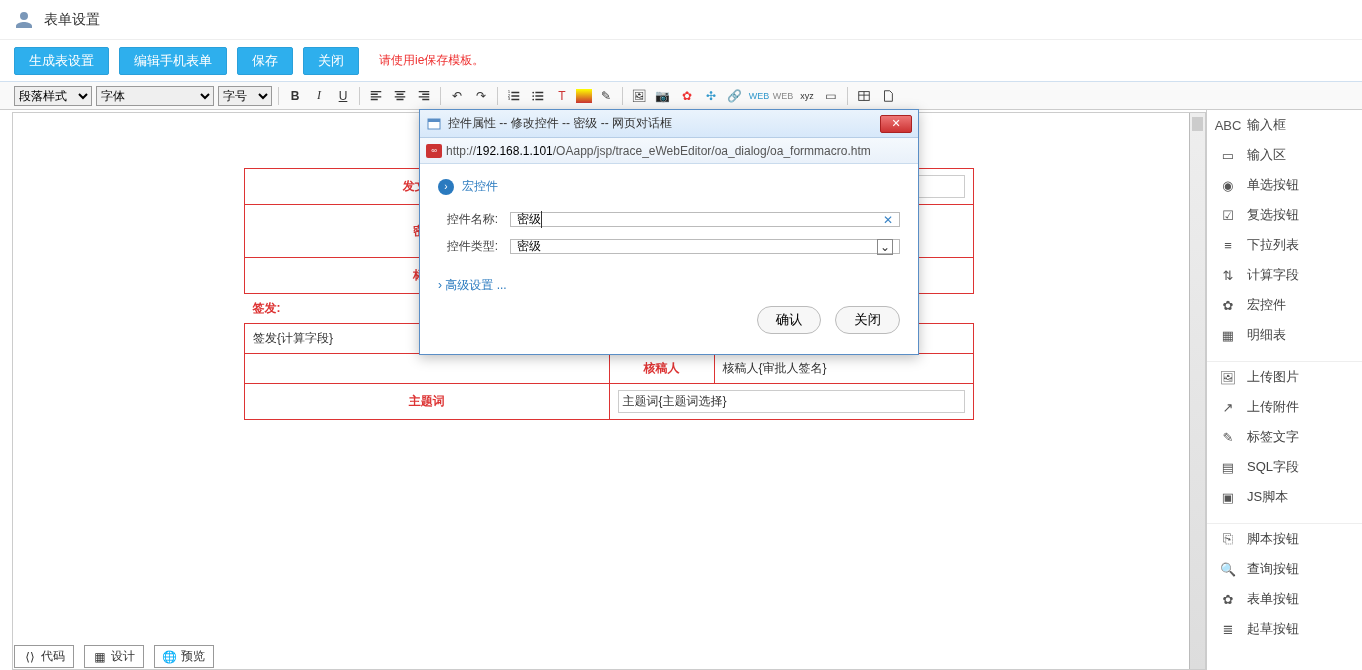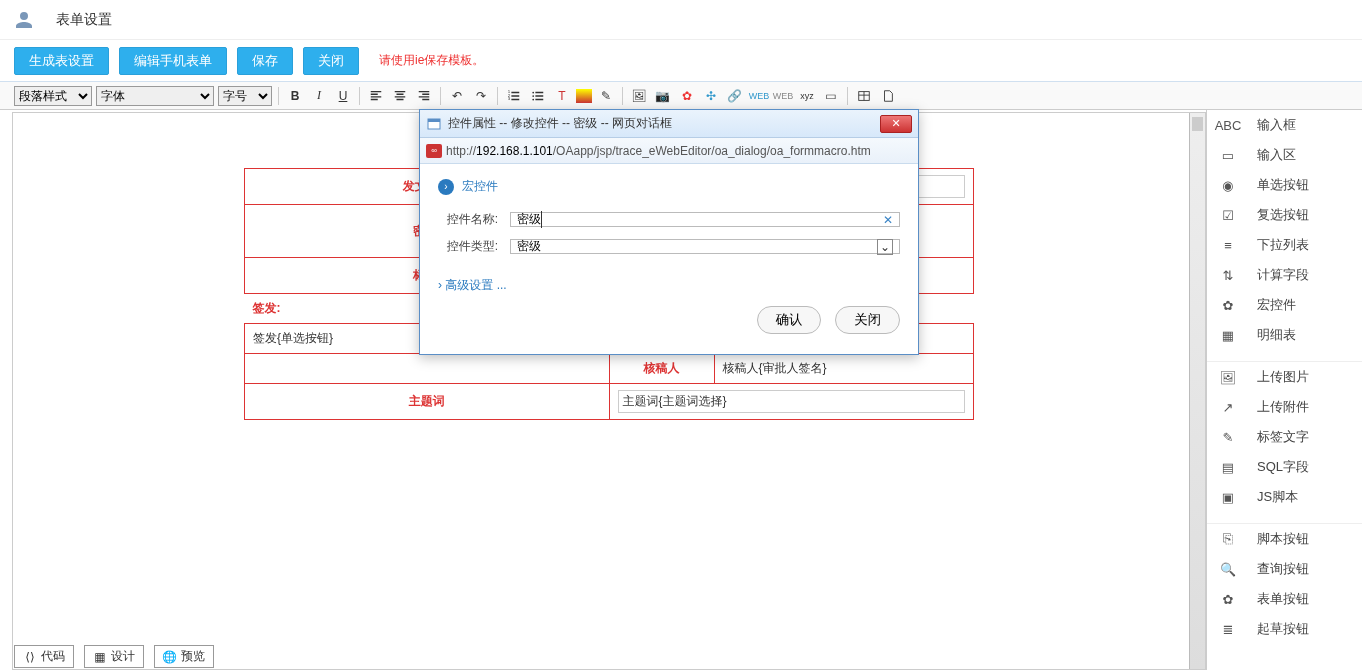--- a/index.html
+++ b/index.html
@@ -1,19 +1,19 @@
 <!DOCTYPE html>
 <html><head>
 <meta charset="utf-8">
 <style>
 * { box-sizing: border-box; margin: 0; padding: 0; }
 body { font-family: "Microsoft YaHei", Arial, sans-serif; font-size: 12px; background: #fff; color: #333; width: 1362px; height: 670px; overflow: hidden; position: relative; }
 
 
-.header { height: 40px; display: flex; align-items: center; padding: 0 12px; gap: 20px; border-bottom: 1px solid #eee; }
+.header { height: 40px; display: flex; align-items: center; padding: 0 12px; gap: 8px; border-bottom: 1px solid #eee; }
 .header-icon { width: 24px; height: 24px; display: flex; align-items: center; justify-content: center; }
 .header-title { font-size: 14px; color: #333; }
 
 
 .toolbar { display: flex; align-items: center; padding: 8px 14px; gap: 10px; border-bottom: 1px solid #d0e0f0; height: 42px; }
 .btn-primary { background: #2eafed; color: #fff; border: 1px solid #2aa0da; padding: 4px 14px; border-radius: 2px; cursor: pointer; font-size: 13px; }
 .warning-text { color: #e33; margin-left: 10px; }
 
 
 .editor-toolbar { display: flex; align-items: center; padding: 3px 14px; gap: 4px; border-bottom: 1px solid #ccc; height: 28px; background: #f9f9f9; }
@@ -40,21 +40,21 @@
 
 
 .view-tabs { position: absolute; bottom: 2px; left: 14px; display: flex; gap: 10px; }
 .view-tab { border: 1px solid #999; padding: 2px 8px; background: #fff; display: flex; align-items: center; gap: 4px; cursor: pointer; font-size: 12px; }
 .vt-icon { width: 14px; height: 14px; display: inline-flex; align-items: center; justify-content: center; }
 
 
 .sidebar { width: 156px; border-left: 1px solid #ccc; background: #fff; display: flex; flex-direction: column; }
 .sidebar-header { text-align: center; padding: 10px 0; border-bottom: 1px solid #eee; font-size: 13px; }
 .sidebar-list { list-style: none; }
-.sidebar-list li { display: flex; align-items: center; gap: 20px; padding: 6px 12px; cursor: pointer; font-size: 13px; color: #444; }
+.sidebar-list li { display: flex; align-items: center; gap: 10px; padding: 6px 12px; cursor: pointer; font-size: 13px; color: #444; }
 .sidebar-sep { height: 12px; border-bottom: 1px solid #eee; }
 .sb-icon { width: 18px; height: 18px; display: inline-flex; align-items: center; justify-content: center; color: #555; }
 
 
 .dialog { position: absolute; left: 419px; top: 109px; width: 500px; border: 1px solid #5a8ec6; background: #fff; box-shadow: 0 3px 12px rgba(0,0,0,.25); }
 .dialog-titlebar { height: 28px; background: linear-gradient(#eaf3fc, #d7e8fa); display: flex; align-items: center; padding: 0 6px; gap: 6px; border-bottom: 1px solid #b6cde6; }
 .dialog-titlebar .win-icon { width: 16px; height: 16px; }
 .dialog-title { flex: 1; font-size: 12px; color: #333; }
 .close-x { background: linear-gradient(#e77, #c33); color: #fff; width: 32px; height: 18px; border: 1px solid #a22; border-radius: 2px; display: flex; align-items: center; justify-content: center; cursor: pointer; font-size: 11px; }
 .dialog-urlbar { height: 26px; background: linear-gradient(#f5f9fd,#e9f1fa); display: flex; align-items: center; padding: 0 6px; gap: 4px; border-bottom: 1px solid #c9dbed; }
@@ -182,21 +182,21 @@
         <td class="val" colspan="3"><span class="input-like" style="width:60px;">密级{密级}</span></td>
       </tr>
       <tr>
         <td class="lbl">标  题</td>
         <td class="val" colspan="3"><span class="input-like" style="width:90px;">标题{表单标题}</span></td>
       </tr>
       <tr class="signoff-row">
         <td colspan="4">签发:</td>
       </tr>
       <tr>
-        <td colspan="4" class="big-box"><span>签发{单选按钮}</span></td>
+        <td colspan="4" class="big-box"><span>签发{计算字段}</span></td>
       </tr>
       <tr>
         <td class="lbl" style="width:50%;border-right:none;"></td>
         <td class="lbl" style="width:105px;">核稿人</td>
         <td class="val" colspan="2"><span>核稿人{审批人签名}</span></td>
       </tr>
       <tr>
         <td class="lbl">主题词</td>
         <td class="val" colspan="3"><span class="input-like">主题词{主题词选择}</span></td>
       </tr>

